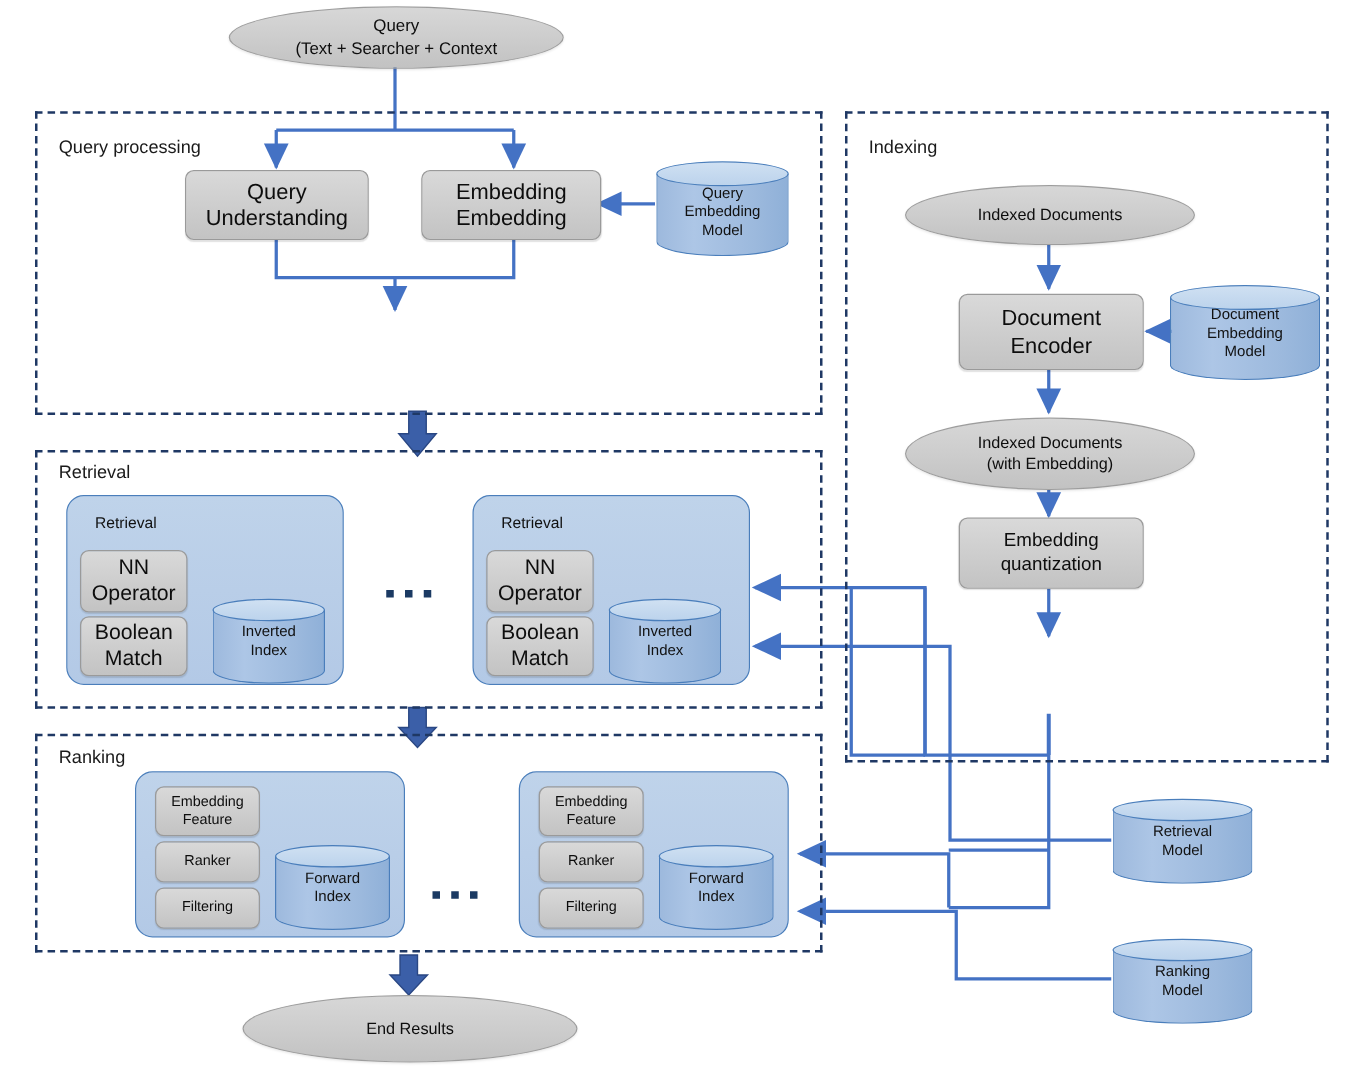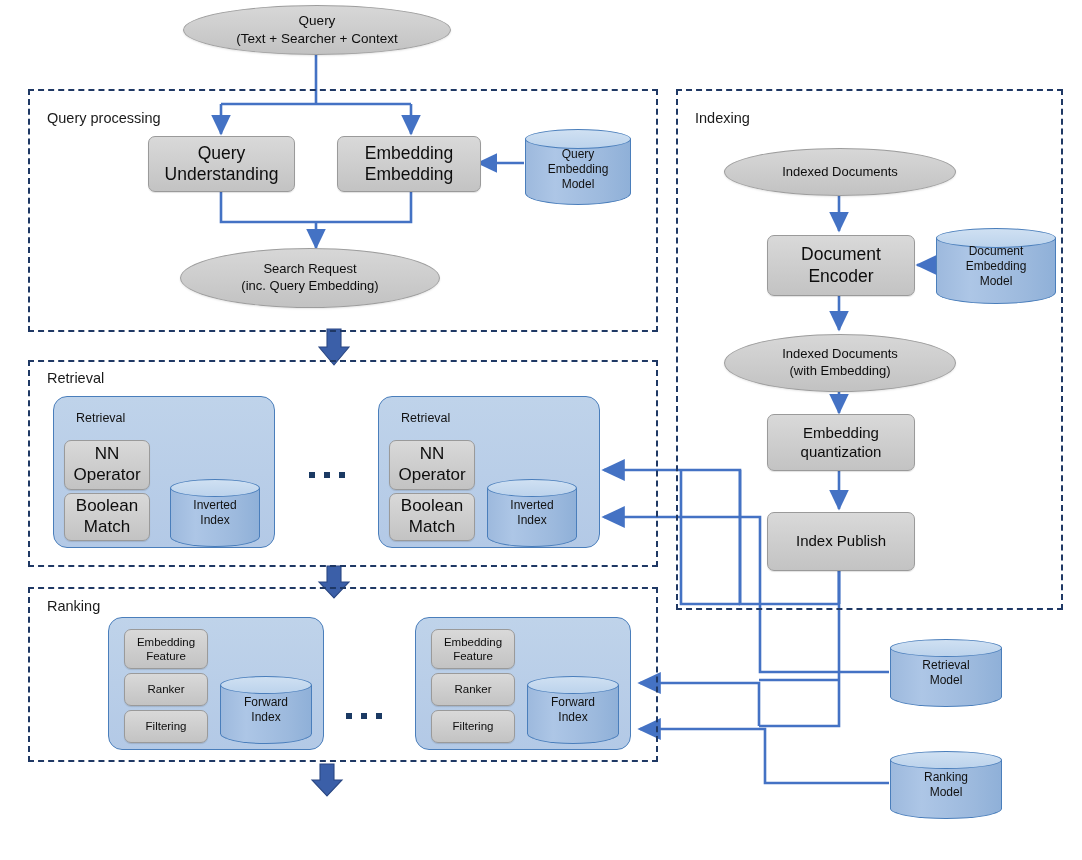--- a/index.html
+++ b/index.html
@@ -240,26 +240,20 @@
   <div class="cyl" style="left:525px; top:129px; width:106px; height:76px;">
     <div class="body" style="top:10px; height:66px;"></div>
     <div class="top" style="height:20px;"></div>
     <div class="label" style="top:18px;">
       <div>Query</div>
       <div>Embedding</div>
       <div>Model</div>
     </div>
   </div>
 
-  <div class="gell" style="left:180px; top:248px; width:260px; height:60px;">
-    <div>
-      <div>Search Request</div>
-      <div>(inc. Query Embedding)</div>
-    </div>
-  </div>
 
   <div class="section-box" style="left:28px; top:360px; width:630px; height:207px;"></div>
   <div class="section-label" style="left:47px; top:370px;">Retrieval</div>
 
   <div class="shard" style="left:53px; top:396px; width:222px; height:152px;">
     <div class="shard-title" style="left:22px; top:14px;">Retrieval</div>
   </div>
   <div class="gbox sml" style="left:64px; top:440px; width:86px; height:50px;">
     <div>
       <div>NN</div>
@@ -357,20 +351,23 @@
   </div>
   <div class="cyl" style="left:527px; top:676px; width:92px; height:68px;">
     <div class="body" style="top:9px; height:59px;"></div>
     <div class="top" style="height:18px;"></div>
     <div class="label" style="top:19px;">
       <div>Forward</div>
       <div>Index</div>
     </div>
   </div>
 
+  <div class="gell" style="left:194px; top:796px; width:268px; height:54px;">
+    <div>End Results</div>
+  </div>
 
   <div class="section-box" style="left:676px; top:89px; width:387px; height:521px;"></div>
   <div class="section-label" style="left:695px; top:110px;text-align:right;">Indexing</div>
 
   <div class="gell" style="left:724px; top:148px; width:232px; height:48px;">
     <div>Indexed Documents</div>
   </div>
 
   <div class="gbox big" style="left:767px; top:235px; width:148px; height:61px;">
     <div>
@@ -396,23 +393,20 @@
     </div>
   </div>
 
   <div class="gbox med" style="left:767px; top:414px; width:148px; height:57px;">
     <div>
       <div>Embedding</div>
       <div>quantization</div>
     </div>
   </div>
 
-  <div class="gbox med" style="left:767px; top:512px; width:148px; height:59px;">
-    <div>Index Publish</div>
-  </div>
 
   <div class="cyl" style="left:890px; top:639px; width:112px; height:68px;">
     <div class="body" style="top:9px; height:59px;"></div>
     <div class="top" style="height:18px;"></div>
     <div class="label" style="top:19px;">
       <div>Retrieval</div>
       <div>Model</div>
     </div>
   </div>
 

